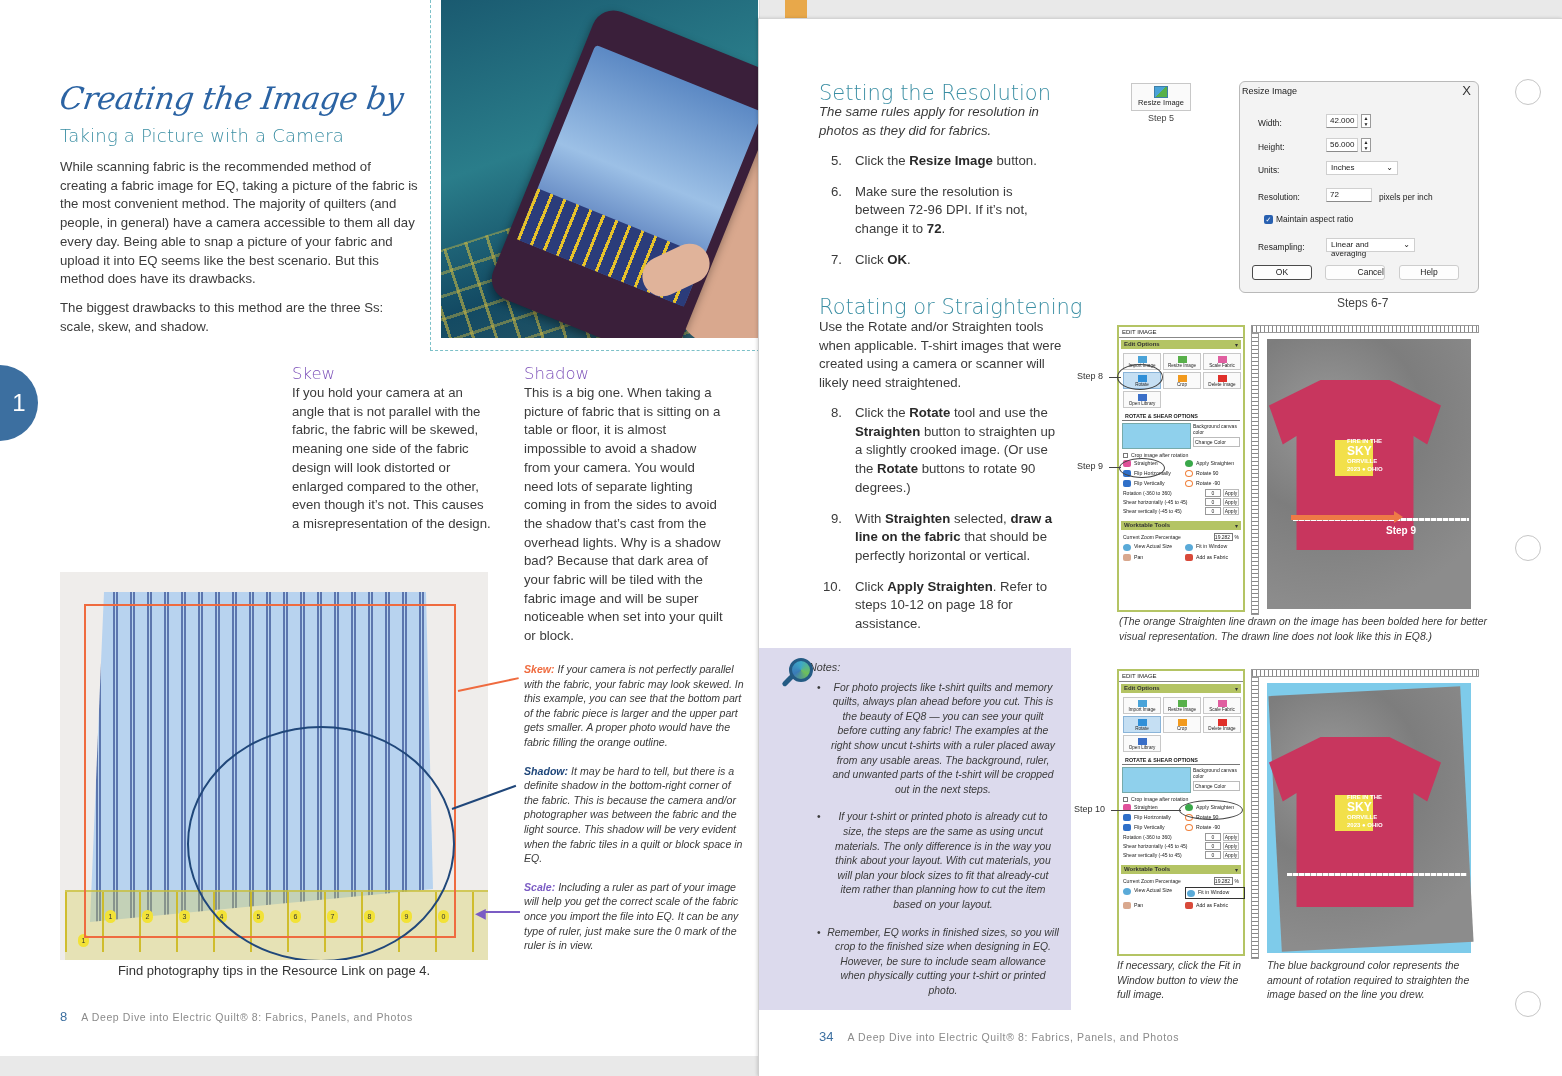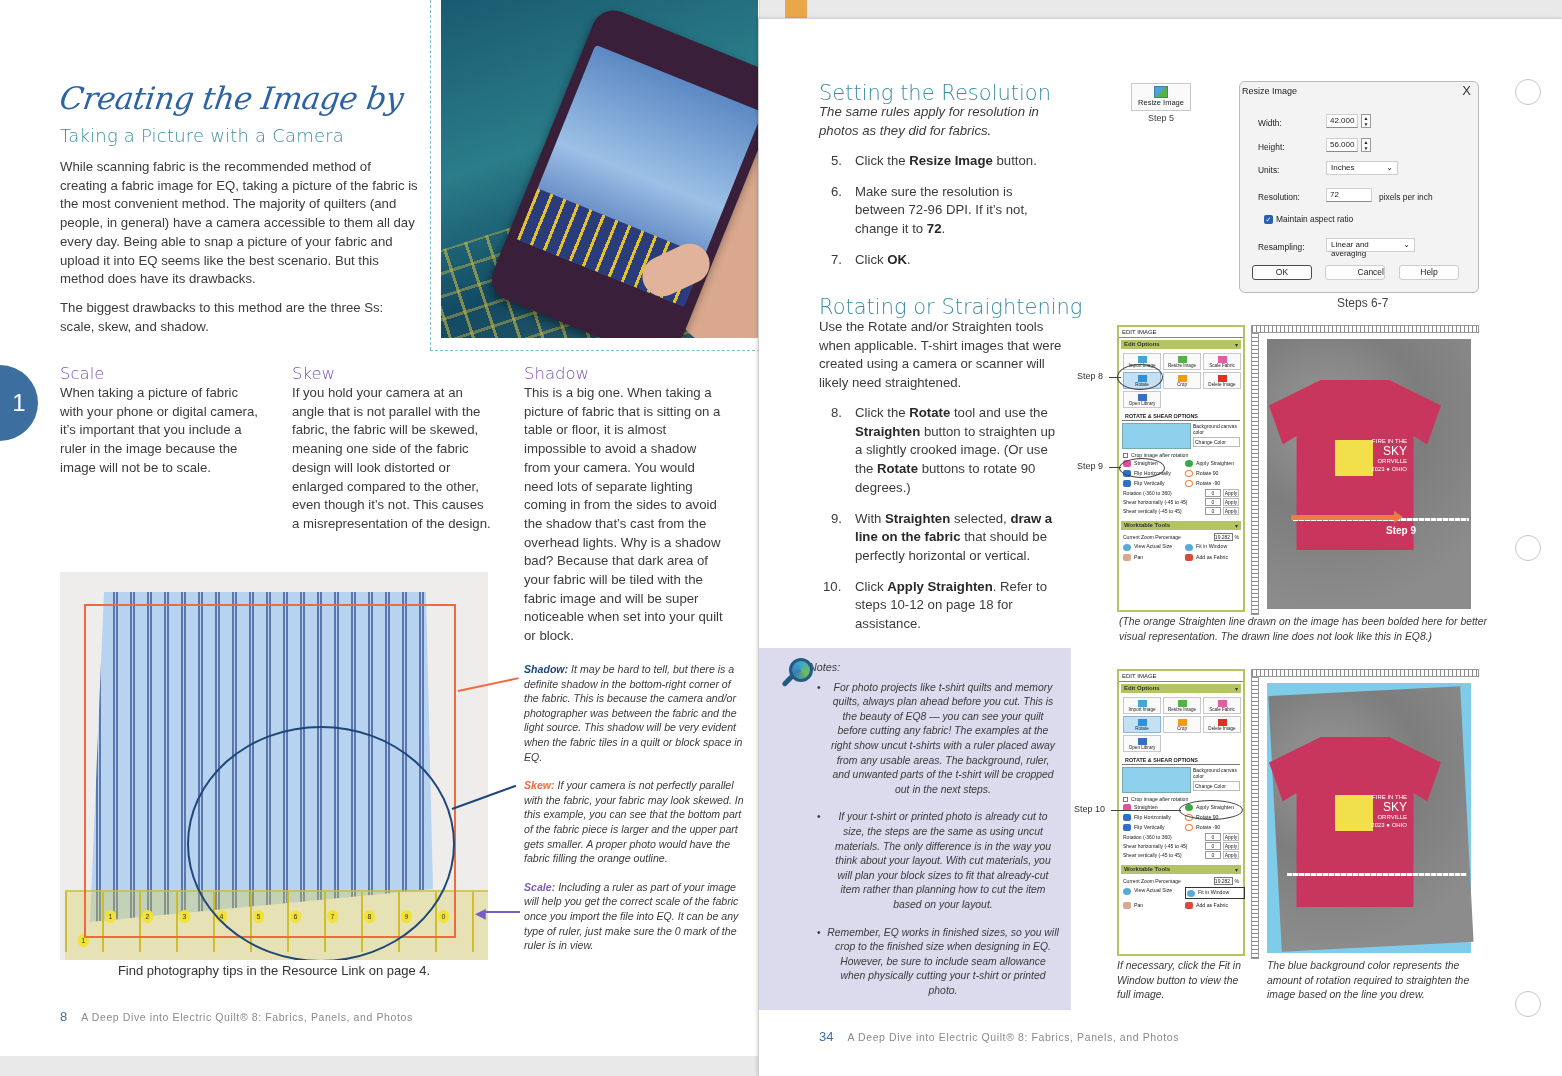--- a/index.html
+++ b/index.html
@@ -107,21 +107,21 @@
   .step-lbl { position: absolute; font-size: 9px; color: #333; }
   .ellipse { position: absolute; border: 1px solid #444; border-radius: 50%; }
   .leader { position: absolute; height: 1px; background: #444; }
 
   .shirt-view { position: absolute; width: 228px; background: #fff; }
   .shirt-view .ruler-top { position: absolute; left: 0; top: 0; right: 0; height: 8px; border: 1px solid #999; background: repeating-linear-gradient(90deg, #888 0 1px, #fff 1px 4px); }
   .shirt-view .ruler-left { position: absolute; left: 0; top: 8px; width: 8px; bottom: 0; border: 1px solid #999; background: repeating-linear-gradient(0deg, #888 0 1px, #fff 1px 4px); }
   .shirt-view .photo { position: absolute; left: 16px; top: 14px; right: 8px; bottom: 6px; background: radial-gradient(circle at 30% 30%, #9a9a9a 0, #7d7d7d 40%, #8c8c8c 80%); }
   .shirt-view .shirt { position: absolute; left: 18px; top: 55px; width: 172px; height: 170px; background: #c8365e; clip-path: polygon(30% 0, 70% 0, 100% 15%, 92% 38%, 84% 33%, 84% 100%, 16% 100%, 16% 33%, 8% 38%, 0 15%); }
   .shirt-view .print-yellow { position: absolute; left: 84px; top: 115px; width: 38px; height: 36px; background: #f2e04a; }
-  .shirt-view .print-text { position: absolute; left: 96px; top: 112px; color: #fff; font-weight: normal; font-size: 12px; line-height: 12px; text-align: right; width: 60px; }
+  .shirt-view .print-text { position: absolute; left: 96px; top: 112px; color: #fff; font-weight: bold; font-size: 12px; line-height: 12px; text-align: left; width: 60px; }
   .shirt-view .print-text .small { font-size: 6px; line-height: 8px; display: block; }
   .shirt-view .tape { position: absolute; height: 3px; background: repeating-linear-gradient(90deg, #fff 0 5px, #aaa 5px 6px); }
   #shirt-1 { left: 492px; top: 306px; height: 290px; }
   #shirt-2 { left: 492px; top: 650px; height: 290px; }
   #shirt-2 .photo { background: #7ecbea; }
   #shirt-2 .rot { position: absolute; left: 24px; top: 22px; right: 12px; bottom: 12px; background: radial-gradient(circle at 30% 30%, #9a9a9a 0, #7d7d7d 40%, #8c8c8c 80%); transform: rotate(-3deg); }
   .orange-arrow { position: absolute; height: 5px; background: #ee7a46; }
   .orange-arrow::after { content: ""; position: absolute; right: -8px; top: -4px; border-left: 9px solid #ee7a46; border-top: 6.5px solid transparent; border-bottom: 6.5px solid transparent; }
   .step9-on-photo { position: absolute; color: #fff; font-size: 10px; font-weight: bold; }
 
@@ -158,24 +158,20 @@
   <div class="script-title">Creating the Image by</div>
   <div class="sub-title">Taking a Picture with a Camera</div>
 
   <div class="intro">
     <p>While scanning fabric is the recommended method of creating a fabric image for EQ, taking a picture of the fabric is the most convenient method. The majority of quilters (and people, in general) have a camera accessible to them all day every day. Being able to snap a picture of your fabric and upload it into EQ seems like the best scenario. But this method does have its drawbacks.</p>
     <p>The biggest drawbacks to this method are the three Ss: scale, skew, and shadow.</p>
   </div>
 
   <div class="chapter-tab">1</div>
 
-  <div class="col" id="col-scale">
-    <h3>Scale</h3>
-    <p>When taking a picture of fabric with your phone or digital camera, it’s important that you include a ruler in the image because the image will not be to scale.</p>
-  </div>
   <div class="col" id="col-skew">
     <h3>Skew</h3>
     <p>If you hold your camera at an angle that is not parallel with the fabric, the fabric will be skewed, meaning one side of the fabric design will look distorted or enlarged compared to the other, even though it’s not. This causes a misrepresentation of the design.</p>
   </div>
   <div class="col" id="col-shadow">
     <h3>Shadow</h3>
     <p>This is a big one. When taking a picture of fabric that is sitting on a table or floor, it is almost impossible to avoid a shadow from your camera. You would need lots of separate lighting coming in from the sides to avoid the shadow that’s cast from the overhead lights. Why is a shadow bad? Because that dark area of your fabric will be tiled with the fabric image and will be super noticeable when set into your quilt or block.</p>
   </div>
 
   <div class="fabric-photo">
@@ -199,22 +195,22 @@
     <div class="shadow-circle"></div>
   </div>
   <div class="callout-line" style="left:458px;top:690px;width:62px;background:#ef6b3f;transform:rotate(-12deg);"></div>
   <div class="callout-line" style="left:452px;top:808px;width:68px;background:#20477a;transform:rotate(-20deg);"></div>
   <div class="callout-line" style="left:482px;top:911px;width:38px;background:#7b5cc4;"></div>
   <div class="arrow-scale">◀</div>
 
   <div class="fabric-caption">Find photography tips in the Resource Link on page 4.</div>
 
   <div class="callouts">
+    <div class="c"><span class="lbl lbl-skew">Skew:</span><span> If your camera is not perfectly parallel with the fabric, your fabric may look skewed. In this example, you can see that the bottom part of the fabric piece is larger and the upper part gets smaller. A proper photo would have the fabric filling the orange outline.</span></div>
     <div class="c"><span class="lbl lbl-shadow">Shadow:</span><span> It may be hard to tell, but there is a definite shadow in the bottom-right corner of the fabric. This is because the camera and/or photographer was between the fabric and the light source. This shadow will be very evident when the fabric tiles in a quilt or block space in EQ.</span></div>
-    <div class="c"><span class="lbl lbl-skew">Skew:</span><span> If your camera is not perfectly parallel with the fabric, your fabric may look skewed. In this example, you can see that the bottom part of the fabric piece is larger and the upper part gets smaller. A proper photo would have the fabric filling the orange outline.</span></div>
     <div class="c"><span class="lbl lbl-scale">Scale:</span><span> Including a ruler as part of your image will help you get the correct scale of the fabric once you import the file into EQ. It can be any type of ruler, just make sure the 0 mark of the ruler is in view.</span></div>
   </div>
 
   <div class="footer" id="footer-left">
     <span class="pg">8</span><span>A Deep Dive into Electric Quilt® 8: Fabrics, Panels, and Photos</span>
   </div>
 </div>
 <div class="photo-orange"></div>
 
 <div class="page" id="right-page">

